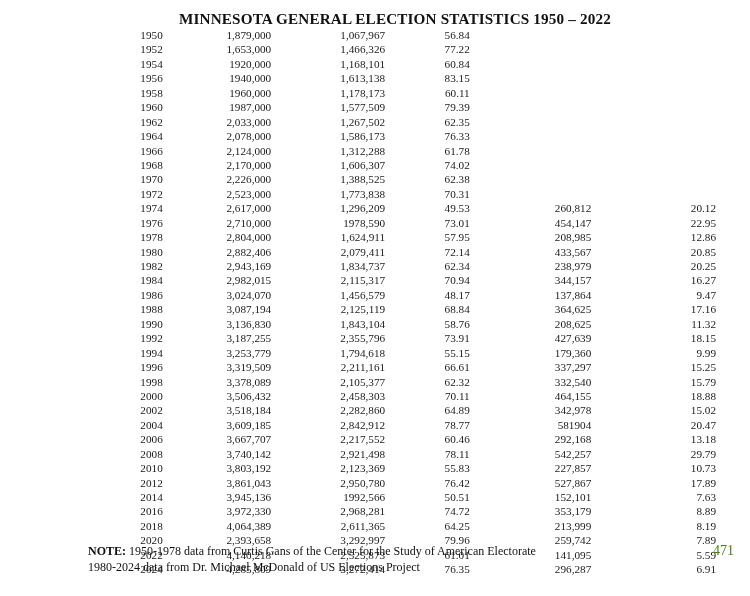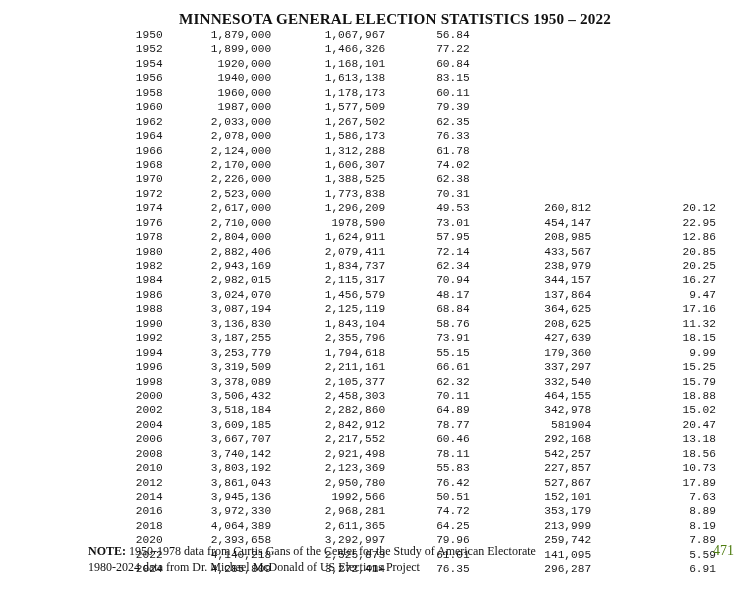--- a/index.html
+++ b/index.html
@@ -34,21 +34,20 @@
   }
   table.stats {
     border-collapse: collapse;
     margin: 0;
     position: absolute;
     top: 30px;
     left: 0;
     width: 716px;
     font-size: 11.2px;
     line-height: 1;
-    font-family: Liberation Mono, monospace;
   }
   table.stats td {
     padding: 0;
     height: 14.45px;
     vertical-align: top;
     white-space: nowrap;
     font-variant-numeric: lining-nums;
   }
   td.c-year  { width: 150px; text-align: right; }
   td.c-vap   { width: 100px; text-align: right; padding-left: 10px; }
@@ -87,21 +86,21 @@
         <tr>
           <td class="c-year">1950</td>
           <td class="c-vap">1,879,000</td>
           <td class="c-votes">1,067,967</td>
           <td class="c-pct">56.84</td>
           <td class="c-extra"></td>
           <td class="c-extra2"></td>
         </tr>
         <tr>
           <td class="c-year">1952</td>
-          <td class="c-vap">1,899,000</td>
+          <td class="c-vap">1,653,000</td>
           <td class="c-votes">1,466,326</td>
           <td class="c-pct">77.22</td>
           <td class="c-extra"></td>
           <td class="c-extra2"></td>
         </tr>
         <tr>
           <td class="c-year">1954</td>
           <td class="c-vap">1920,000</td>
           <td class="c-votes">1,168,101</td>
           <td class="c-pct">60.84</td>
@@ -315,21 +314,21 @@
           <td class="c-pct">60.46</td>
           <td class="c-extra">292,168</td>
           <td class="c-extra2">13.18</td>
         </tr>
         <tr>
           <td class="c-year">2008</td>
           <td class="c-vap">3,740,142</td>
           <td class="c-votes">2,921,498</td>
           <td class="c-pct">78.11</td>
           <td class="c-extra">542,257</td>
-          <td class="c-extra2">18.56</td>
+          <td class="c-extra2">29.79</td>
         </tr>
         <tr>
           <td class="c-year">2010</td>
           <td class="c-vap">3,803,192</td>
           <td class="c-votes">2,123,369</td>
           <td class="c-pct">55.83</td>
           <td class="c-extra">227,857</td>
           <td class="c-extra2">10.73</td>
         </tr>
         <tr>

